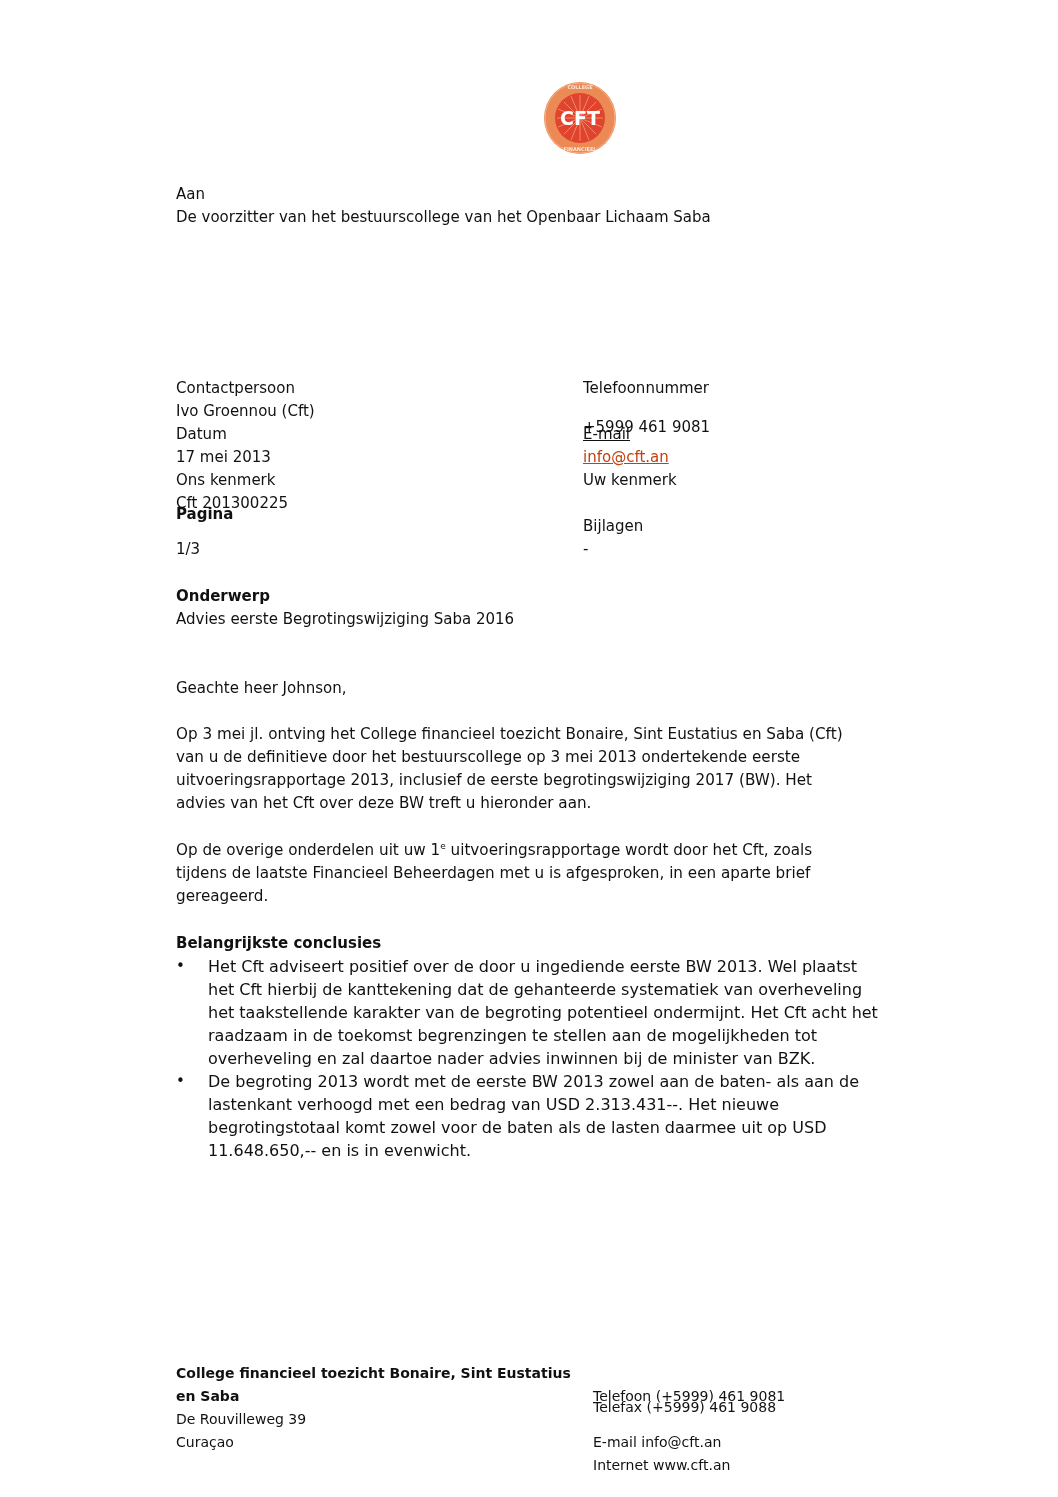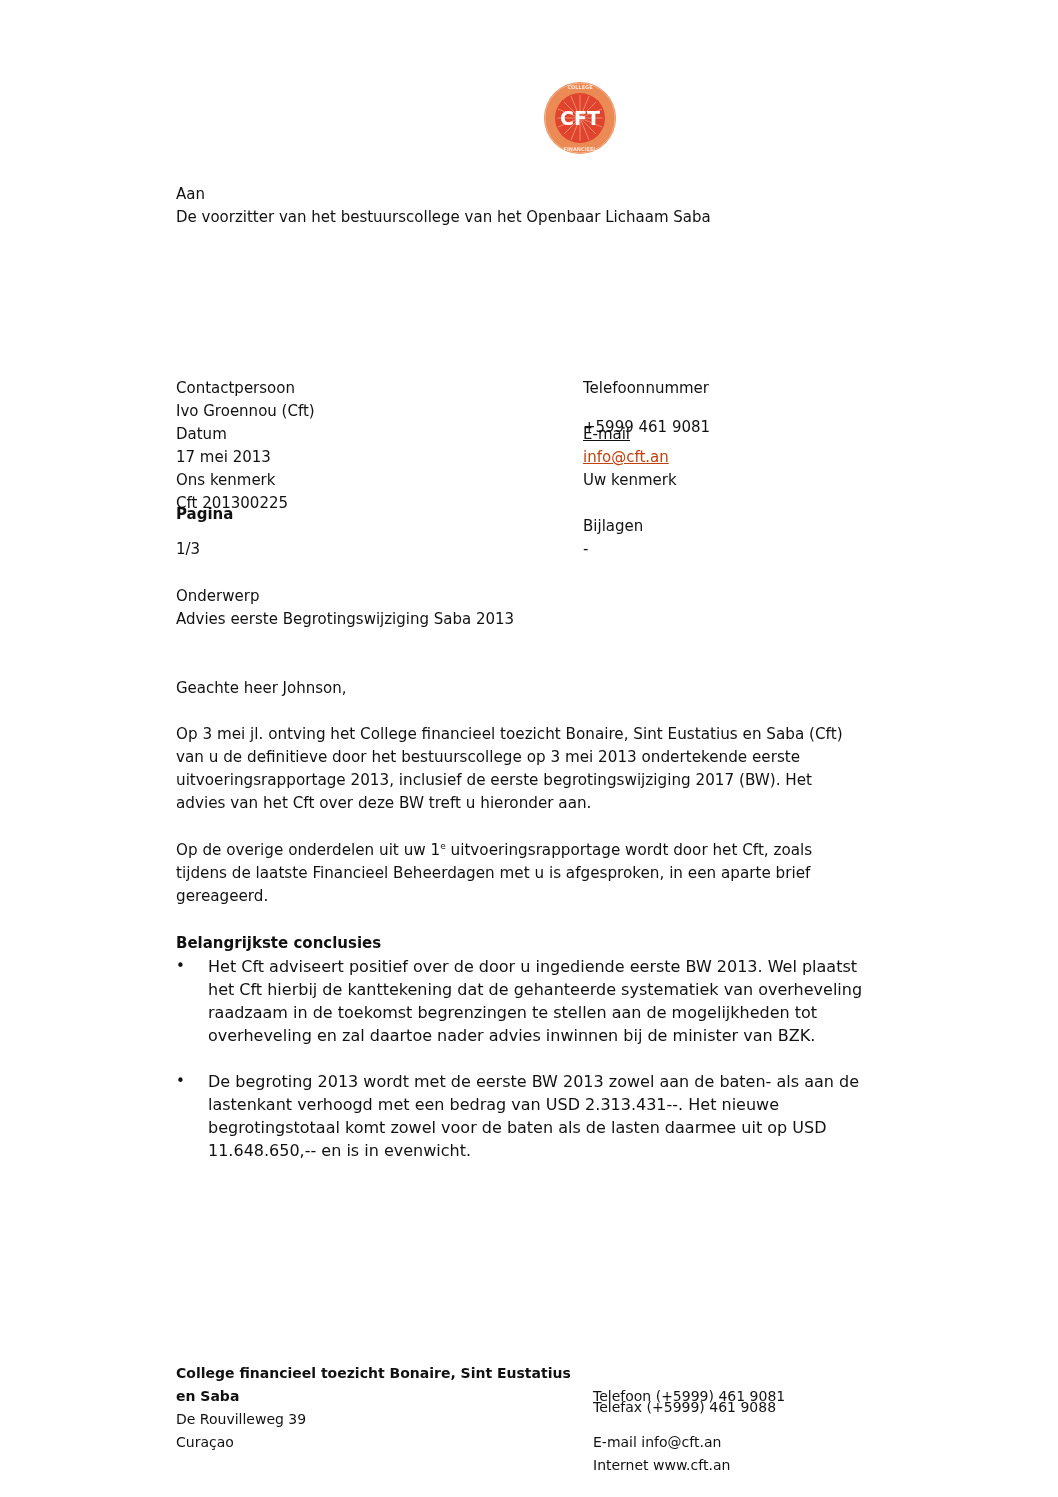--- a/index.html
+++ b/index.html
@@ -60,22 +60,22 @@
 
 <div class="rcol" style="top:378px;">Telefoonnummer</div>
 <div class="rcol" style="top:401px;margin-top:16px;">+5999 461 9081</div>
 <div class="rcol" style="top:424px;text-decoration:underline;">E-mail</div>
 <div class="rcol" style="top:447px;"><a class="email" href="#">info@cft.an</a></div>
 <div class="rcol" style="top:470px;">Uw kenmerk</div>
 <div class="rcol" style="top:493px;"></div>
 <div class="rcol" style="top:516px;">Bijlagen</div>
 <div class="rcol" style="top:539px;">-</div>
 
-<div class="line" style="top:586px;">Onderwerp</div>
-<div class="line" style="top:609px;">Advies eerste Begrotingswijziging Saba 2013</div>
+<div class="line" style="top:586px;font-weight:bold;">Onderwerp</div>
+<div class="line" style="top:609px;">Advies eerste Begrotingswijziging Saba 2016</div>
 
 <div class="line" style="top:678px;">Geachte heer Johnson,</div>
 
 <div class="para" style="top:723px;">
   <p>Op 3 mei jl. ontving het College financieel toezicht Bonaire, Sint Eustatius en Saba (Cft)</p>
   <p>van u de definitieve door het bestuurscollege op 3 mei 2013 ondertekende eerste</p>
   <p>uitvoeringsrapportage 2013, inclusief de eerste begrotingswijziging 2017 (BW). Het</p>
   <p>advies van het Cft over deze BW treft u hieronder aan.</p>
 </div>
 
@@ -85,20 +85,21 @@
   <p>gereageerd.</p>
 </div>
 
 <div class="line bold" style="top:932px; line-height:23px;">Belangrijkste conclusies</div>
 
 <div class="bullet-item" style="top:955px;">
   <span class="bullet-dot">•</span>
   <div class="bullet-text">
     <div>Het Cft adviseert positief over de door u ingediende eerste BW 2013. Wel plaatst</div>
     <div>het Cft hierbij de kanttekening dat de gehanteerde systematiek van overheveling</div>
+    <div>het taakstellende karakter van de begroting potentieel ondermijnt. Het Cft acht het</div>
     <div>raadzaam in de toekomst begrenzingen te stellen aan de mogelijkheden tot</div>
     <div>overheveling en zal daartoe nader advies inwinnen bij de minister van BZK.</div>
   </div>
 </div>
 
 <div class="bullet-item" style="top:1070px;">
   <span class="bullet-dot">•</span>
   <div class="bullet-text">
     <div>De begroting 2013 wordt met de eerste BW 2013 zowel aan de baten- als aan de</div>
     <div>lastenkant verhoogd met een bedrag van USD 2.313.431--. Het nieuwe</div>

